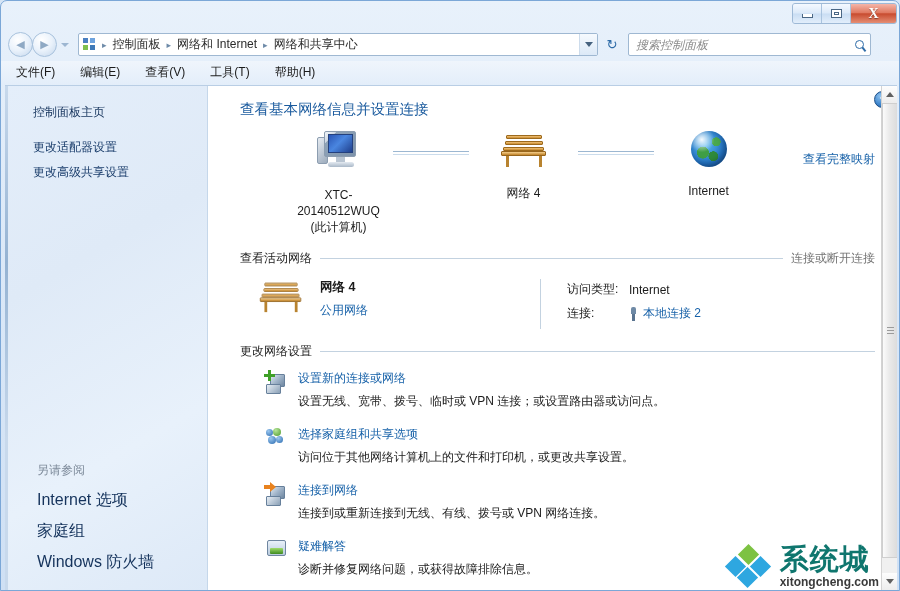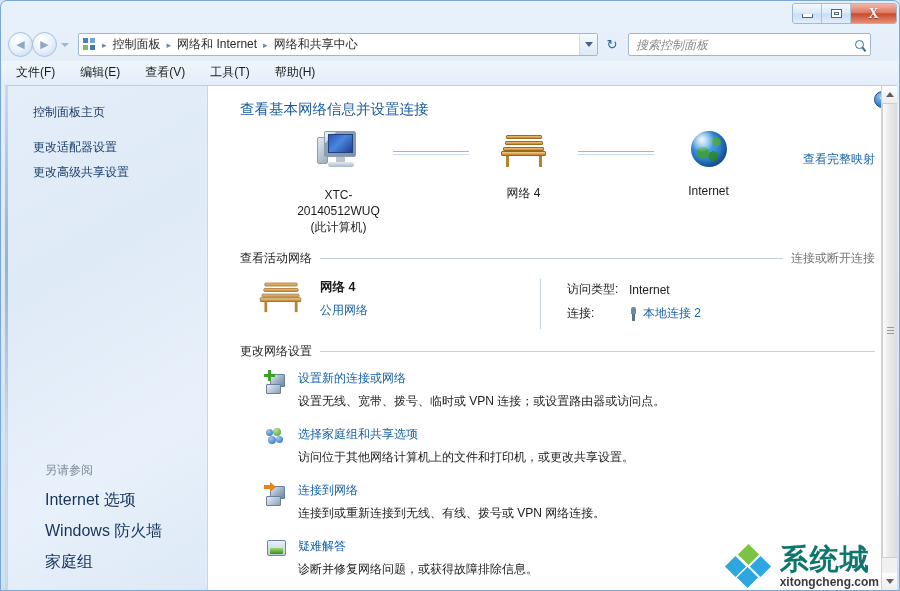--- a/index.html
+++ b/index.html
@@ -143,21 +143,21 @@
   #sidebar:before{
     content:""; position:absolute;left:0;top:0;width:3px;height:100%;
     background:linear-gradient(180deg,#c8d9ec,#94b2d2 35%,#c8d9ec 70%);
   }
   .side-link {
     font-size: 12px; color: #1a3d6b; padding: 4px 0 4px 28px; display:block;
     text-decoration:none;
   }
   .side-link.home { color:#15335c; margin-bottom: 10px;}
   #see-also {
-    position:absolute; left:12px; bottom: 12px; width:100%;
+    position:absolute; left:4px; bottom: 12px; width:100%;
   }
   .seealso-title { font-size: 12px; color:#7e8b9b; padding: 3px 0 6px 28px;}
   .seealso-link { font-size: 16px; color:#15335c; padding: 5px 0 5px 28px; display:block; }
 
   
   #main {
     flex: 1; height: 100%; background:#ffffff; position: relative; overflow: hidden;
   }
   #main-inner { padding: 8px 22px 0 18px; position:relative; height:100%;}
 
@@ -404,22 +404,22 @@
   <div id="content">
 
     <div id="sidebar">
       <a class="side-link home">控制面板主页</a>
       <a class="side-link">更改适配器设置</a>
       <a class="side-link">更改高级共享设置</a>
 
       <div id="see-also">
         <div class="seealso-title">另请参阅</div>
         <a class="seealso-link">Internet 选项</a>
+        <a class="seealso-link">家庭组</a>
         <a class="seealso-link">Windows 防火墙</a>
-        <a class="seealso-link">家庭组</a>
       </div>
     </div>
 
     <div id="main">
       <div id="main-inner">
 
         <div id="help-btn">?</div>
 
         <h1 id="page-title">查看基本网络信息并设置连接</h1>
 

